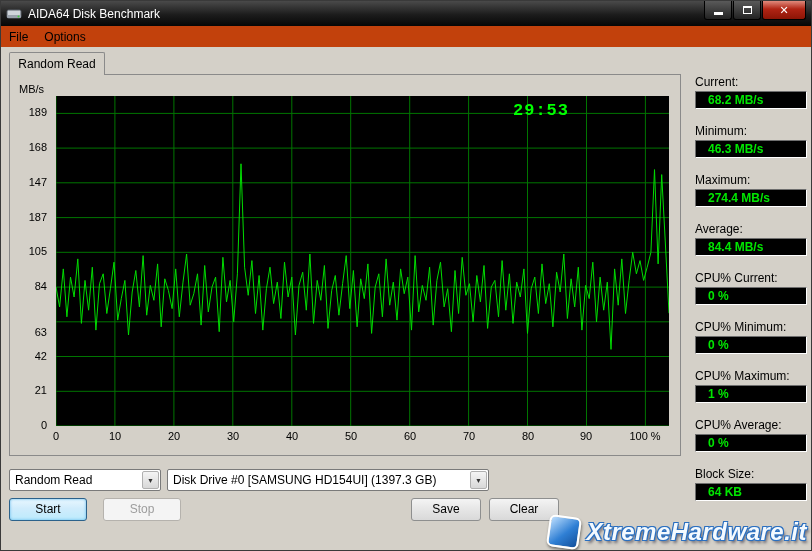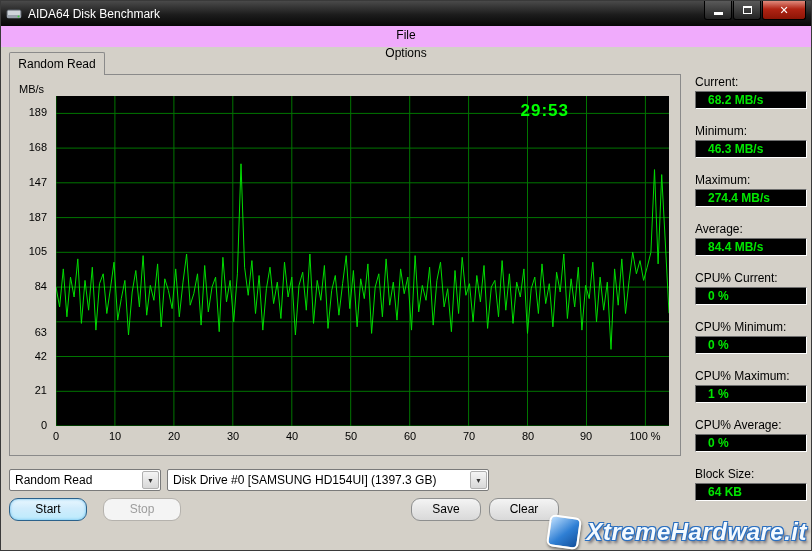--- a/index.html
+++ b/index.html
@@ -13,55 +13,55 @@
   .title-text{color:#fff;font-size:12px;}
   .win-buttons{position:absolute;right:5px;top:0;display:flex;height:19px;}
   .win-btn{width:28px;height:19px;display:flex;align-items:center;justify-content:center;
     background:linear-gradient(#5a5a5a,#222);border:1px solid #000;border-top:none;color:#fff;
     font-size:10px;cursor:pointer;border-radius:0 0 3px 3px;margin-left:1px;}
   .win-btn.close{width:44px;background:linear-gradient(#e08a7c,#b02414 45%,#8c1506);font-size:11px;}
   .glyph-min{display:block;width:9px;height:3px;background:#fff;margin-top:7px;}
   .glyph-max{display:block;width:9px;height:8px;border:1px solid #fff;border-top-width:2px;}
 
   
-  .menubar{position:absolute;left:0;top:25px;width:100%;height:21px;display:flex;align-items:center;background:#f0abfc;flex-direction:column;}
+  .menubar{position:absolute;left:0;top:25px;width:100%;height:21px;display:flex;align-items:center;background:#c2410c;}
   .menu-item{font-size:12px;color:#000;padding:2px 8px;cursor:default;}
 
   
   .tab{position:absolute;left:8px;top:51px;width:96px;height:23px;background:#d4d0c8;
     border:1px solid #8a8a8a;border-bottom:none;border-radius:2px 2px 0 0;z-index:2;
     font-size:12px;color:#000;display:flex;align-items:center;justify-content:center;}
   .tab-panel{position:absolute;left:8px;top:73px;width:672px;height:382px;background:#d4d0c8;
     border:1px solid #8a8a8a;}
 
   
   .ylabel{position:absolute;left:18px;top:82px;font-size:11px;color:#000;}
   #y-labels{position:absolute;left:6px;top:95px;width:42px;height:330px;}
   #y-labels span{position:absolute;right:2px;font-size:11px;color:#000;}
   .plot{position:absolute;left:55px;top:95px;width:613px;height:330px;background:#000;}
-  .timer{position:absolute;right:100px;top:5px;color:#00ff00;font-size:17px;font-weight:bold;letter-spacing:1px;}
+  .timer{position:absolute;right:100px;top:5px;color:#00ff00;font-size:17px;font-weight:bold;letter-spacing:1px;font-family:Liberation Mono, monospace;}
   #x-labels{position:absolute;left:55px;top:429px;width:613px;height:14px;}
   #x-labels span{position:absolute;transform:translateX(-50%);font-size:11px;color:#000;white-space:nowrap;}
 
   
   #stats{position:absolute;left:694px;top:74px;width:112px;}
   .stat{margin-bottom:15px;}
   .stat-label{font-size:12px;color:#000;margin-bottom:2px;}
   .stat-value{height:18px;background:#000;color:#00e600;font-size:12px;font-weight:bold;
     line-height:17px;padding-left:12px;border:1px solid;border-color:#6e6e6e #ffffff #ffffff #6e6e6e;}
 
   
   .combo{position:absolute;height:22px;background:#fff;border:1px solid #7a7a7a;border-radius:2px;
     display:flex;align-items:center;cursor:default;}
   .combo-text{flex:1;font-size:12px;color:#000;padding-left:5px;white-space:nowrap;overflow:hidden;}
   .combo-arrow{width:17px;height:18px;margin-right:1px;background:linear-gradient(#f4f4f4,#d8d8d8);
     border:1px solid #b0b0b0;border-radius:2px;display:flex;align-items:center;justify-content:center;
     font-size:7px;color:#333;}
   .btn{position:absolute;height:23px;font-size:12px;color:#000;text-align:center;line-height:21px;
-    background:linear-gradient(#f4f4f4,#e7e7e7 45%,#d9d9d9);border:1px solid #8e8f8f;border-radius:9px;cursor:pointer;}
+    background:linear-gradient(#f4f4f4,#e7e7e7 45%,#d9d9d9);border:1px solid #8e8f8f;border-radius:3px;cursor:pointer;}
   .btn.start{background:linear-gradient(#e9f7fe,#d0ecfc 45%,#bcebfc);border-color:#2c628b;
     box-shadow:0 0 3px #5fb8ec inset;}
   .btn.stop{background:#f4f4f4;border-color:#b5b2ad;color:#9d9d9d;cursor:default;}
 
   
   .watermark{position:absolute;right:4px;bottom:2px;display:flex;align-items:center;z-index:5;}
   .wm-logo{width:32px;height:32px;margin-right:6px;border-radius:6px;transform:rotate(8deg);
     background:linear-gradient(135deg,#bfe0ff,#2f7fd4 55%,#134f9a);border:2px solid #fff;
     box-shadow:1px 2px 3px rgba(0,0,0,.45);}
   .wm-text{font-size:24px;font-weight:bold;font-style:italic;color:#f4faff;letter-spacing:.5px;

